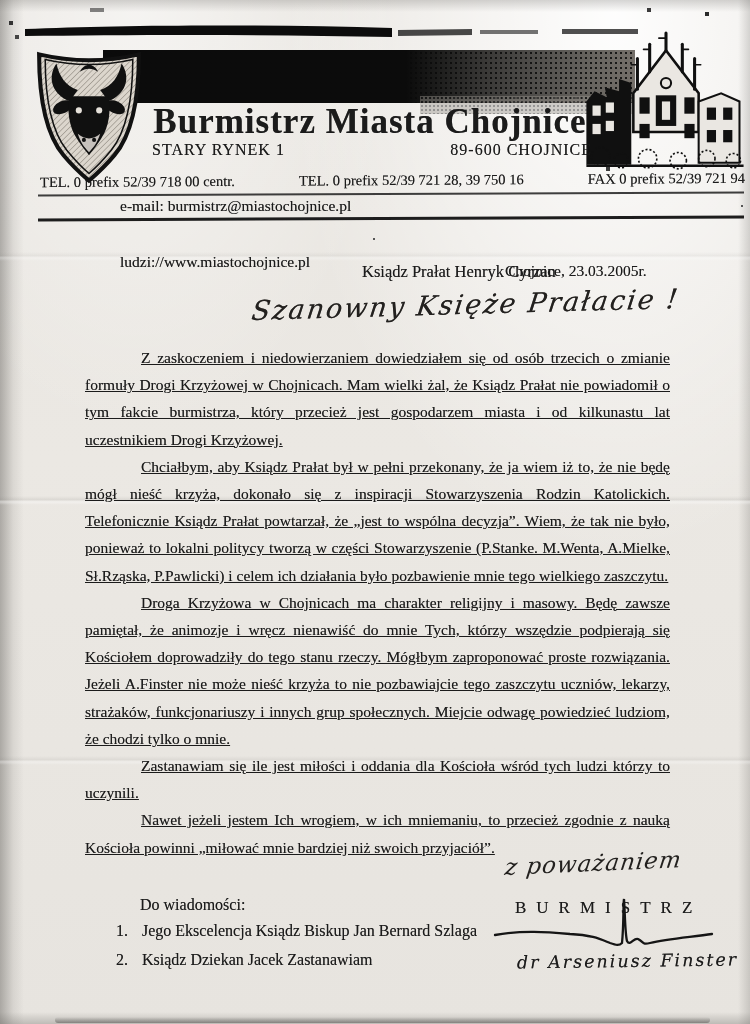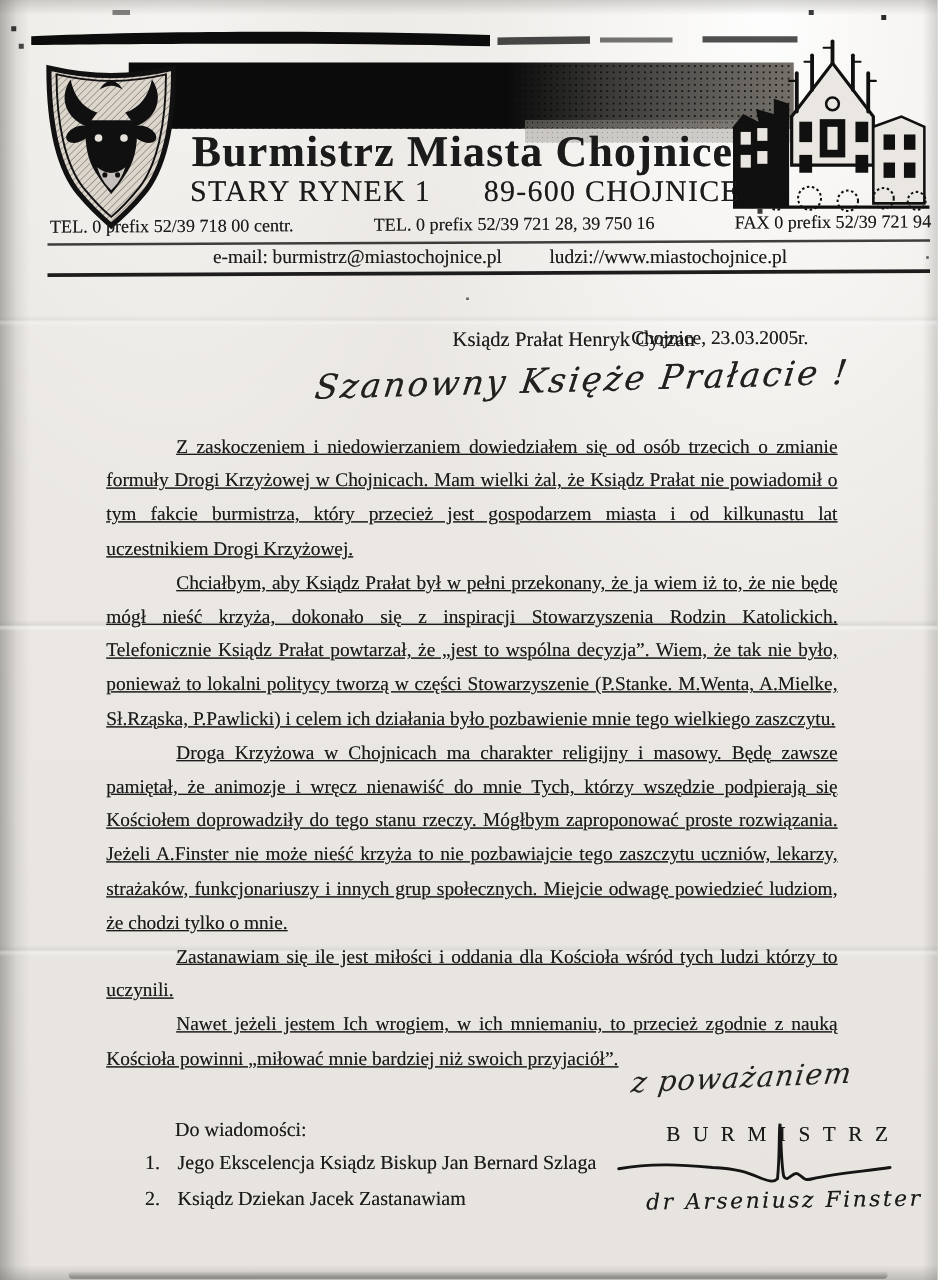--- a/index.html
+++ b/index.html
@@ -48,42 +48,42 @@
       linear-gradient(90deg,#0b0b0b 0%,#0b0b0b 57%,#1d1d1c 63%,#3a3937 72%,#52504d 82%,#67645f 92%,#746f69 100%);
     background-size:5px 5px, 100% 100%;}
   .band-sub{position:absolute;left:420px;top:96px;width:214px;height:18px;opacity:.45;
     background:radial-gradient(circle 1.2px at 2px 2px, #222 60%, transparent 61%), #9a968f;
     background-size:4px 4px,100% 100%;}
   .coa-svg{position:absolute;left:33px;top:48px;width:112px;height:138px;}
   .hall-svg{position:absolute;left:584px;top:30px;width:164px;height:148px;}
   .lh-title{position:absolute;left:90px;top:102px;width:560px;text-align:center;
     font-size:35px;font-weight:bold;letter-spacing:1px;white-space:nowrap;}
   .lh-addr{position:absolute;left:152px;top:141px;width:440px;display:flex;justify-content:space-between;
-    font-size:24px;letter-spacing:1px;white-space:nowrap;}
+    font-size:16px;letter-spacing:1px;white-space:nowrap;}
   .lh-tel{position:absolute;left:40px;top:172px;width:705px;display:flex;justify-content:space-between;
     font-size:14.5px;white-space:nowrap;transform:rotate(-0.35deg);}
   .rule{position:absolute;background:#1d1d1d;}
   .rule-1{left:38px;right:6px;top:193px;height:2px;transform:rotate(-0.25deg);opacity:.85;}
   .rule-2{left:38px;right:6px;top:217px;height:3px;transform:rotate(-0.25deg);}
   .lh-mail{position:absolute;left:120px;top:197px;width:560px;display:flex;justify-content:center;gap:38px;
-    font-size:15.5px;white-space:nowrap;}
+    font-size:15.5px;white-space:nowrap;flex-direction:column;}
   .date-line{position:absolute;left:505px;top:221px;font-size:15.5px;white-space:nowrap;margin-top:41px;}
 
   
   .addressee{position:absolute;left:362px;top:262px;font-size:16.5px;font-weight:normal;white-space:nowrap;}
   .handwriting{font-family:"DejaVu Serif", serif;font-style:italic;color:#23211f;}
   .greeting{position:absolute;left:252px;top:289px;font-size:27px;letter-spacing:2px;white-space:nowrap;
     transform:rotate(-1.6deg) skewX(-9deg);text-shadow:0 0 .5px rgba(30,28,26,.6);}
   .body-text{position:absolute;left:85px;top:344px;width:585px;text-align:justify;
     font-size:15.5px;line-height:27.2px;}
   .body-text p{margin:0;text-indent:56px;text-decoration:underline;}
 
   .closing-hand{position:absolute;left:505px;top:850px;font-size:23px;letter-spacing:1px;white-space:nowrap;
     transform:rotate(-2.5deg) skewX(-10deg);}
-  .signer-title{position:absolute;left:533px;top:898px;font-size:17px;letter-spacing:10px;white-space:nowrap;}
+  .signer-title{position:absolute;left:515px;top:898px;font-size:17px;letter-spacing:10px;white-space:nowrap;}
   .sig-svg{position:absolute;left:492px;top:893px;width:225px;height:75px;}
   .signer-name{position:absolute;left:517px;top:951px;font-size:17.5px;font-style:italic;letter-spacing:2px;
     white-space:nowrap;transform:rotate(-0.8deg);font-family:"DejaVu Serif", serif;}
 
   .dist-label{position:absolute;left:92px;top:896px;font-size:16px;white-space:nowrap;margin-left:48px;}
   .dist-item{position:absolute;left:116px;font-size:16px;white-space:nowrap;display:flex;}
   .dist-item .num{width:26px;}
   .dist-item-1{top:922px;}
   .dist-item-2{top:951px;}
 </style>

